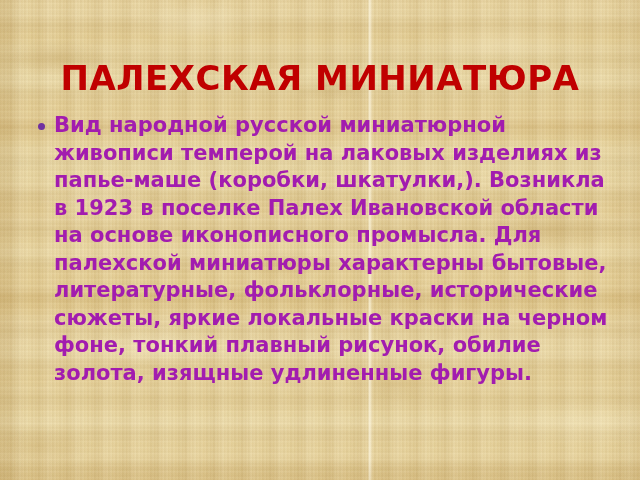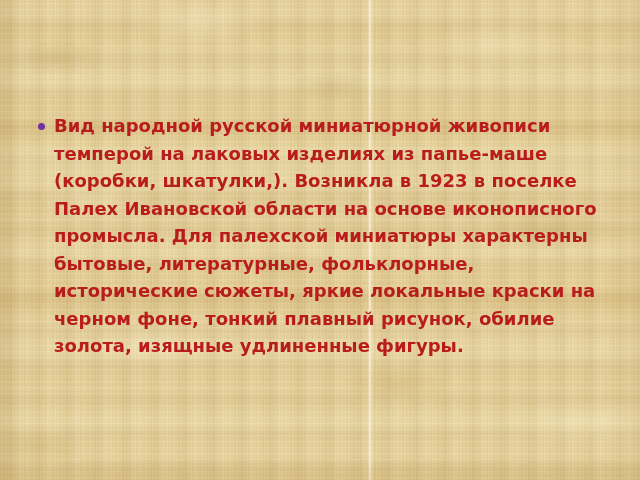--- a/index.html
+++ b/index.html
@@ -141,24 +141,24 @@
     top: 112px;
     width: 580px;
     margin: 0;
     padding: 0;
     list-style: none;
   }
 
   .bullet-item {
     position: relative;
     padding-left: 24px;
-    color: #b91c1c;
+    color: #a21caf;
     font-family: "DejaVu Sans", sans-serif;
     font-weight: bold;
-    font-size: 18px;
+    font-size: 21px;
     line-height: 27.5px;
     text-align: left;
   }
   .bullet-dot {
     position: absolute;
     left: 8px;
     top: 11px;
     width: 7px;
     height: 7px;
     border-radius: 50%;
@@ -175,20 +175,21 @@
 
   <div class="tex tex-base"></div>
   <div class="tex tex-vert"></div>
   <div class="tex tex-horz"></div>
   <div class="tex tex-mottle"></div>
   <div class="tex tex-seam"></div>
   <div class="tex tex-edge"></div>
 
   <div id="content">
 
+    <h1 id="title">ПАЛЕХСКАЯ МИНИАТЮРА</h1>
 
     <ul id="body-list">
       <li class="bullet-item">
         <span class="bullet-dot"></span>
         <span class="bullet-text">Вид народной русской миниатюрной живописи темперой на лаковых изделиях из папье-маше (коробки, шкатулки,). Возникла в 1923 в поселке Палех Ивановской области на основе иконописного промысла. Для палехской миниатюры характерны бытовые, литературные, фольклорные, исторические сюжеты, яркие локальные краски на черном фоне, тонкий плавный рисунок, обилие золота, изящные удлиненные фигуры.</span>
       </li>
     </ul>
 
   </div>
 </div>

